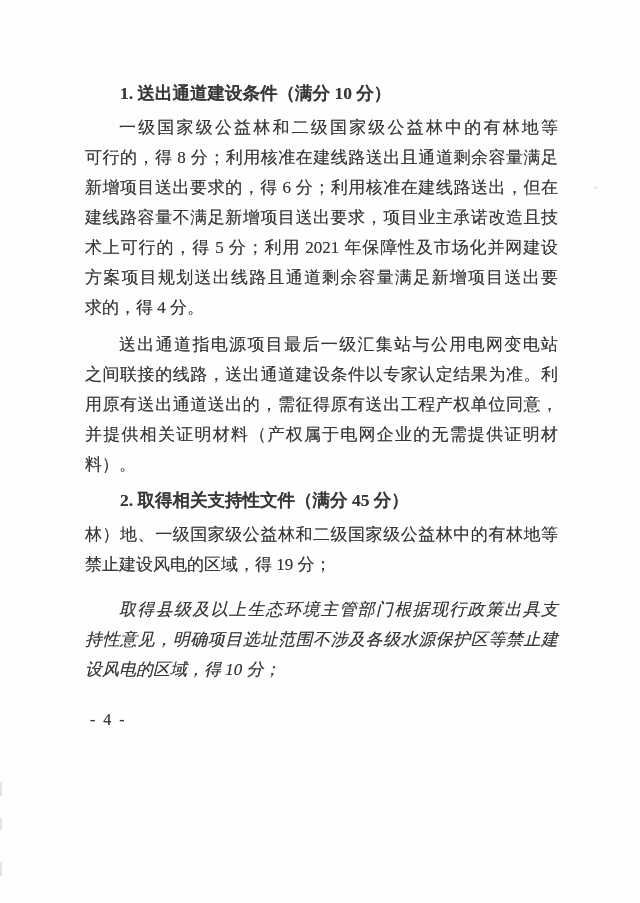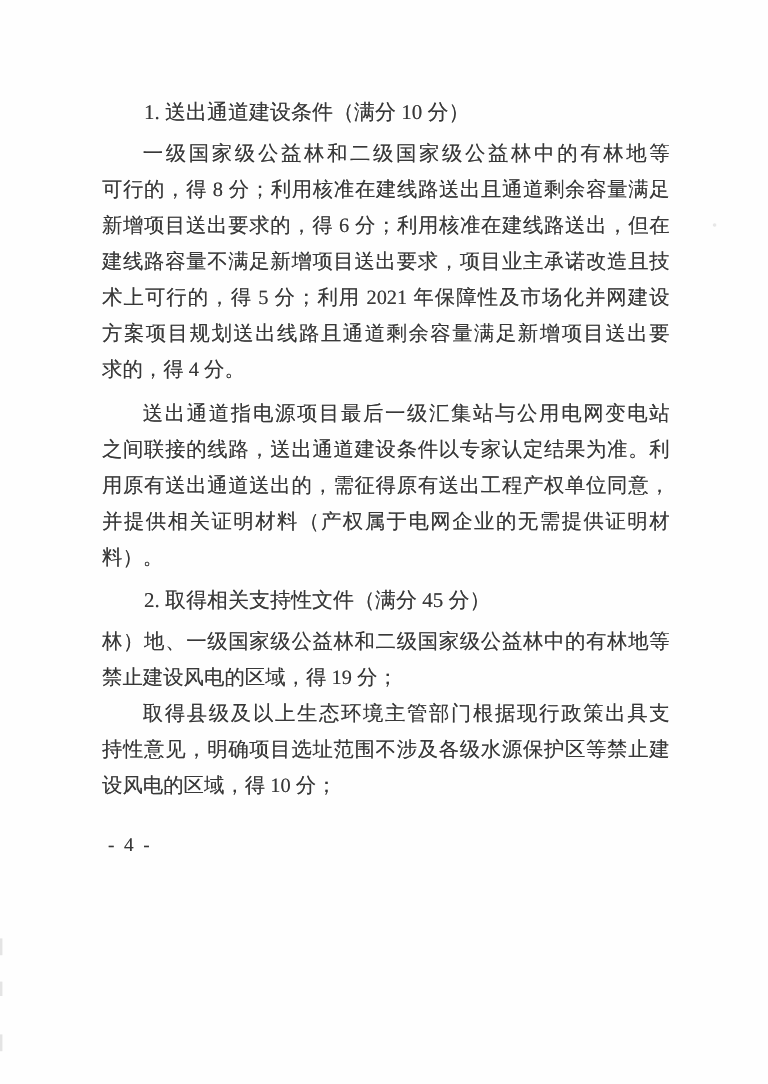--- a/index.html
+++ b/index.html
@@ -22,28 +22,28 @@
   .line {
     text-align: justify;
     text-align-last: justify;
   }
   .line.last, .line.h {
     text-align: left;
     text-align-last: left;
   }
   .ind { text-indent: 2em; }
   .h {
-    font-weight: normal;
+    font-weight: bold;
     font-size: 17.5px;
   }
   .para1 { margin-top: 5px; }
   .para2 { margin-top: 7px; }
   .h2 { margin-top: 5px; }
   .para3 { margin-top: 5px; }
-  .para4 { margin-top: 0; }
+  .para4 { margin-top: 15px; font-style: italic; }
   .footer {
     margin-top: 20px;
     margin-left: 5px;
     font-size: 16px;
     letter-spacing: 2px;
     text-align: left;
     text-align-last: left;
   }
   .artifact {
     position: absolute;

